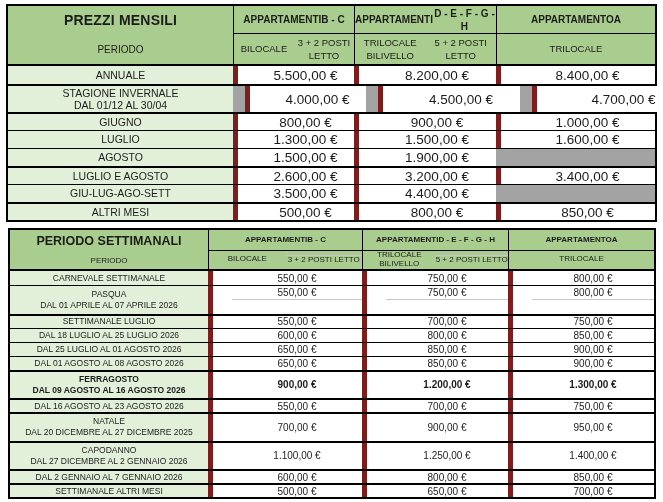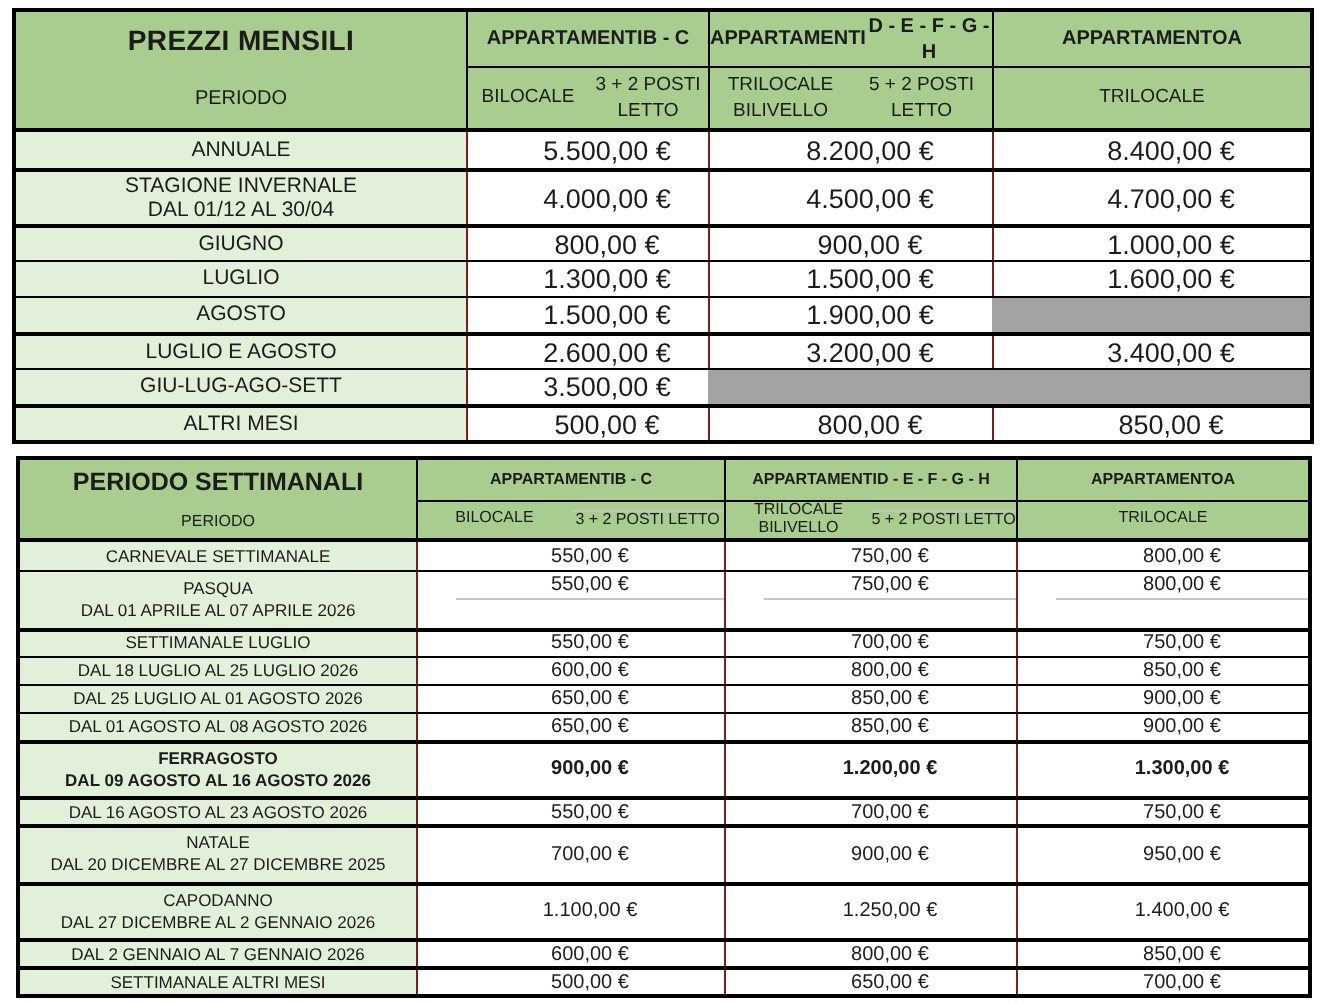--- a/index.html
+++ b/index.html
@@ -33,21 +33,21 @@
   #monthly .typ{height:29px;font-size:9.5px;line-height:13px;}
   #weekly .grp{height:21px;font-size:8px;font-weight:bold;line-height:9.5px;}
   #weekly .typ{height:17px;font-size:8px;line-height:8.5px;}
   .typ .ln{width:100%;display:flex;align-items:center;justify-content:center;flex:1;}
   .typ .ln.faint-top{border-top:1px solid #c6c6c6;}
 
   .row{box-sizing:border-box;}
   .row + .row{border-top:1px solid #000;}
   .row.thick-top{border-top-width:2px;}
   .row>div{box-sizing:border-box;display:flex;align-items:center;justify-content:center;text-align:center;}
-  .row>div + div{border-left:1px solid #7f1d1d;padding-left:19px;}
+  .row>div + div{border-left:5px solid #7f1d1d;padding-left:19px;}
 
   .lbl{background:var(--row-green);flex-direction:column;}
   #monthly .lbl{font-size:10.5px;line-height:12.5px;}
   #weekly .lbl{font-size:8.5px;line-height:11px;}
   #monthly .prc{font-size:13.5px;}
   #weekly .prc{font-size:10px;}
   .prc{background:#fff;}
 
   .prc.split{flex-direction:column;align-items:stretch;}
   .prc.split .half{flex:1;display:flex;align-items:center;justify-content:center;}
@@ -96,21 +96,21 @@
       </div>
     <div class="rows">
         <div class="row" style="height: 18px;">
           <div class="lbl">
             <div class="ln">ANNUALE</div>
           </div>
           <div class="prc">5.500,00 €</div>
           <div class="prc">8.200,00 €</div>
           <div class="prc">8.400,00 €</div>
         </div>
-        <div class="row thick-top" style="height: 28px;">
+        <div class="row thick-top" style="height: 28px; gap: 12px;">
           <div class="lbl">
             <div class="ln">STAGIONE INVERNALE</div>
             <div class="ln">DAL 01/12 AL 30/04</div>
           </div>
           <div class="prc">4.000,00 €</div>
           <div class="prc">4.500,00 €</div>
           <div class="prc">4.700,00 €</div>
         </div>
         <div class="row thick-top" style="height: 18px;">
           <div class="lbl">
@@ -141,20 +141,21 @@
           </div>
           <div class="prc">2.600,00 €</div>
           <div class="prc">3.200,00 €</div>
           <div class="prc">3.400,00 €</div>
         </div>
         <div class="row" style="height: 18px;">
           <div class="lbl">
             <div class="ln">GIU-LUG-AGO-SETT</div>
           </div>
           <div class="prc">3.500,00 €</div>
+          <div class="prc">4.400,00 €</div>
         </div>
         <div class="row thick-top" style="height: 18px;">
           <div class="lbl">
             <div class="ln">ALTRI MESI</div>
           </div>
           <div class="prc">500,00 €</div>
           <div class="prc">800,00 €</div>
           <div class="prc">850,00 €</div>
         </div>
       </div>

